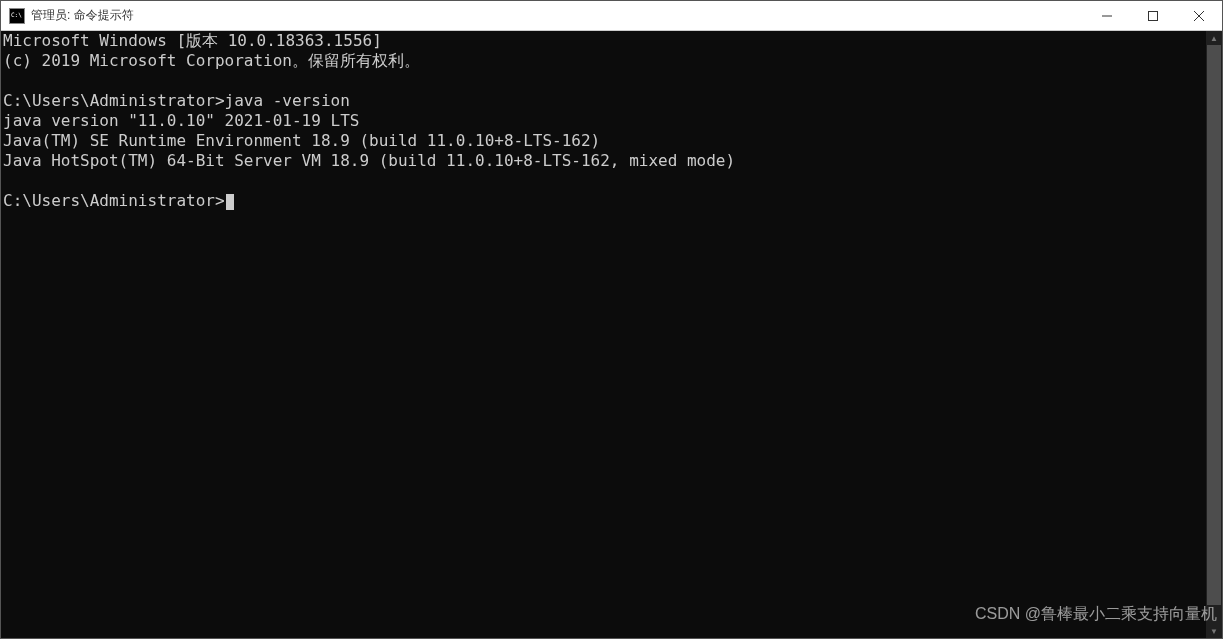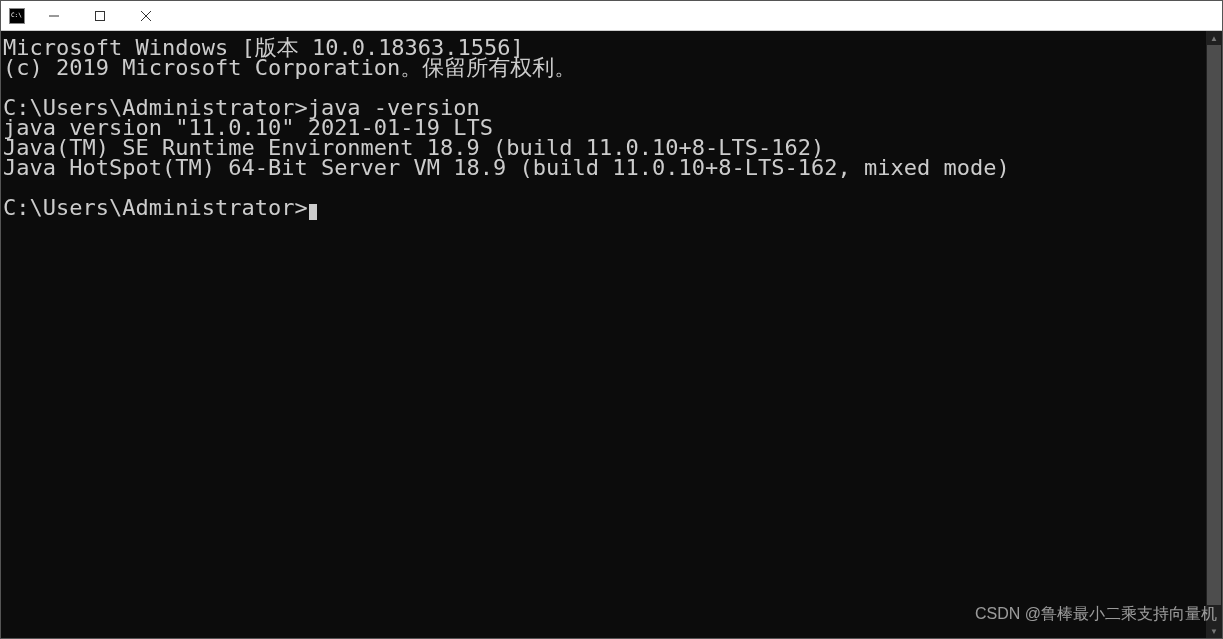--- a/index.html
+++ b/index.html
@@ -70,23 +70,23 @@
       flex: 1;
       display: flex;
       background: #0c0c0c;
       overflow: hidden;
     }
     .terminal {
       flex: 1;
       background: #0c0c0c;
       color: #ccc;
       font-family: "NSimSun", "SimSun", Consolas, monospace;
-      font-size: 22px;
+      font-size: 16px;
       line-height: 20px;
-      padding: 7px 2px;
+      padding: 0 2px;
       white-space: pre;
       overflow: hidden;
     }
     .scrollbar {
       width: 16px;
       background: #202020;
       position: relative;
     }
     .scroll-thumb {
       position: absolute;
@@ -125,20 +125,21 @@
       vertical-align: text-bottom;
       margin-left: 1px;
     }
   </style>
 </head>
 <body>
 
 <div class="window">
   <div class="titlebar">
     <div class="app-icon"></div>
+    <div class="title-text">管理员: 命令提示符</div>
     <div class="win-controls">
       <div class="win-btn">
         <svg viewBox="0 0 10 10">
             <line x1="0" y1="5" x2="10" y2="5" stroke="currentColor" stroke-width="1"></line>
           </svg>
       </div>
       <div class="win-btn">
         <svg viewBox="0 0 10 10">
             <rect x="0.5" y="0.5" width="9" height="9" fill="none" stroke="currentColor" stroke-width="1"></rect>
           </svg>

